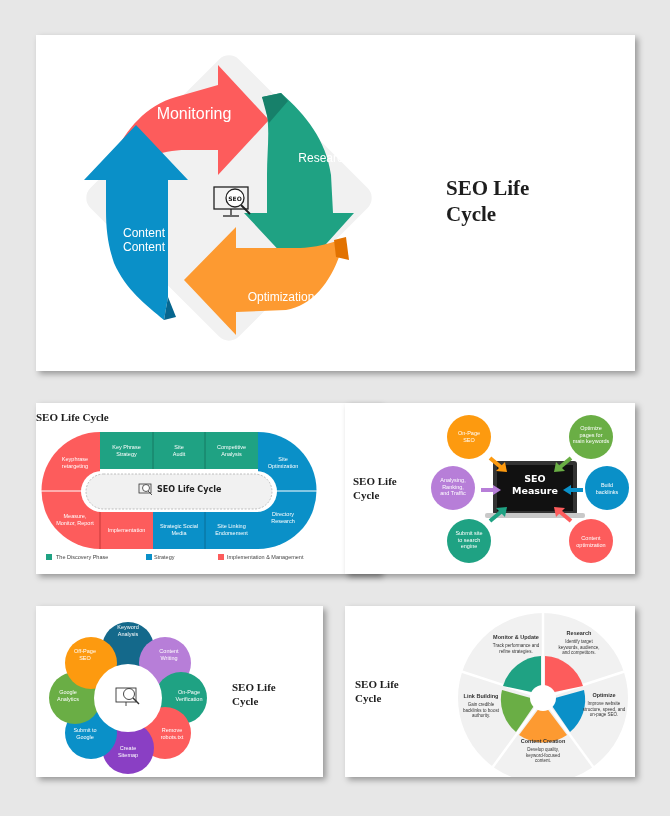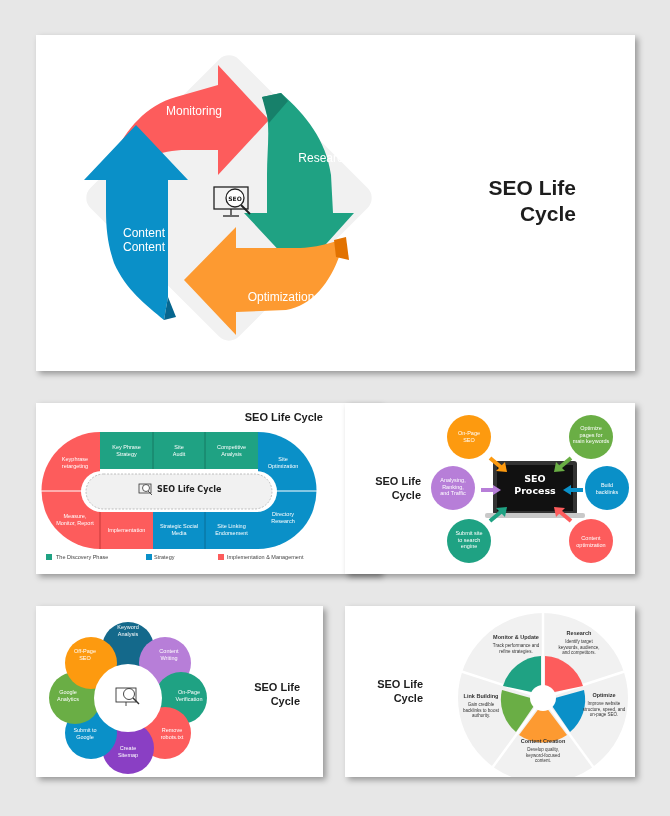--- a/index.html
+++ b/index.html
@@ -1,19 +1,19 @@
 <!DOCTYPE html>
 <html><head>
 <meta charset="utf-8">
 <style>
   * { box-sizing: border-box; margin: 0; padding: 0; }
   html, body { width: 670px; height: 816px; overflow: hidden; }
   body { background: #e7e7e7; font-family: "Liberation Sans", sans-serif; position: relative; }
   .slide { position: absolute; background: #fff; box-shadow: 3px 3px 6px rgba(0,0,0,0.35); overflow: hidden; }
-  .title { font-family: Liberation Sans, sans-serif; font-weight: bold; color: #1d1d1d; text-align: right; line-height: 1.25; }
+  .title { font-family: Liberation Serif, serif; font-weight: bold; color: #1d1d1d; text-align: left; line-height: 1.25; }
   svg text { font-family: "DejaVu Sans", sans-serif; }
   .lbl { position: absolute; color: #fff; text-align: center; line-height: 1.2; }
 </style>
 </head>
 <body>
 
 <div class="slide" style="left:36px;top:35px;width:599px;height:336px;">
   <svg width="599" height="336" viewBox="0 0 599 336" style="position:absolute;left:0;top:0;">
 
     <rect x="88" y="58" width="210" height="210" rx="14" fill="#f1f1f1" transform="rotate(45 193 163)"></rect>
@@ -32,21 +32,21 @@
 
     <g stroke="#222" stroke-width="1.3" fill="none">
       <rect x="178" y="152" width="34" height="22"></rect>
       <line x1="195" y1="174" x2="195" y2="180"></line>
       <line x1="187" y1="181" x2="203" y2="181"></line>
       <circle cx="199" cy="163" r="9" fill="#fff"></circle>
       <line x1="205" y1="170" x2="214" y2="179" stroke-width="2"></line>
     </g>
     <text x="199" y="166" font-size="6" font-weight="bold" text-anchor="middle" fill="#222">SEO</text>
   </svg>
-  <div class="lbl" style="left:118px;top:69px;width:80px;font-size:12px;">Monitoring</div>
+  <div class="lbl" style="left:118px;top:69px;width:80px;font-size:16px;">Monitoring</div>
   <div class="lbl" style="left:258px;top:116px;width:60px;font-size:12px;">Research</div>
   <div class="lbl" style="left:200px;top:255px;width:90px;font-size:12px;">Optimization</div>
   <div class="lbl" style="left:78px;top:191px;width:60px;font-size:12px;">
     <div>Content</div>
     <div>Content</div>
   </div>
   <div class="title" style="position:absolute;left:410px;top:140px;width:130px;font-size:21px;">
     <div>SEO Life</div>
     <div>Cycle</div>
   </div>
@@ -169,21 +169,21 @@
       <polygon points="162,69 151,68 160,59" fill="#fd9a0f"></polygon>
       <polygon points="209,69 220,68 211,59" fill="#6aae45"></polygon>
       <polygon points="156,87 148,82 148,92" fill="#b77ed8"></polygon>
       <polygon points="218,87 226,82 226,92" fill="#0a90c8"></polygon>
       <polygon points="162,104 151,105 160,114" fill="#1fa283"></polygon>
       <polygon points="209,104 220,105 211,114" fill="#fd5c5c"></polygon>
     </g>
   </svg>
   <div style="position:absolute;left:152px;top:70px;width:76px;text-align:center;color:#fff;font-weight:bold;font-size:9.5px;line-height:1.3;font-family:'DejaVu Sans',sans-serif;">
     <div>SEO</div>
-    <div>Process</div>
+    <div>Measure</div>
   </div>
   <div class="lbl" style="left:102px;top:27px;width:44px;font-size:5.5px;">
       <div>On-Page</div>
       <div>SEO</div>
     </div>
   <div class="lbl" style="left:224px;top:22px;width:44px;font-size:5.5px;">
       <div>Optimize</div>
       <div>pages for</div>
       <div>main keywords</div>
     </div>

